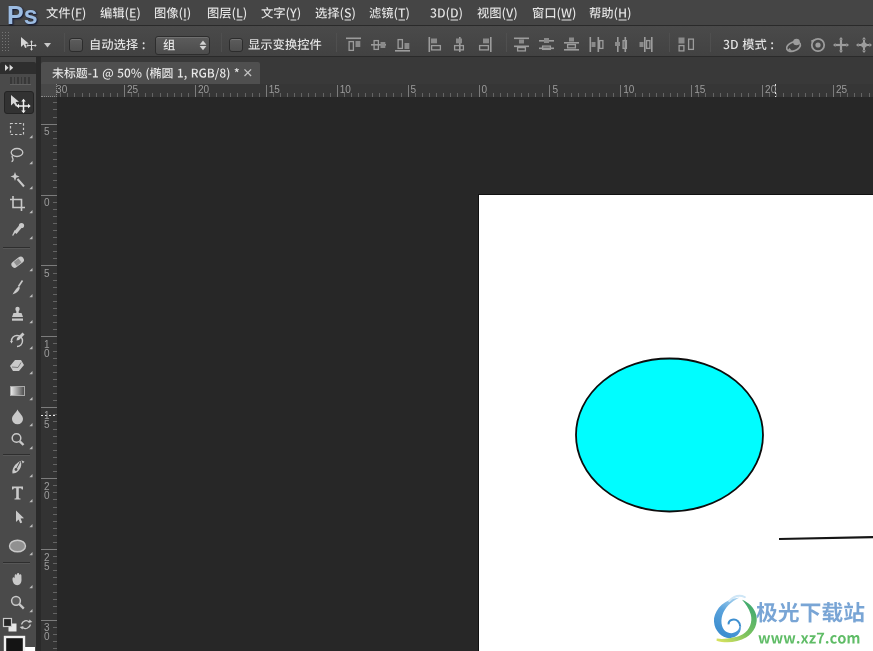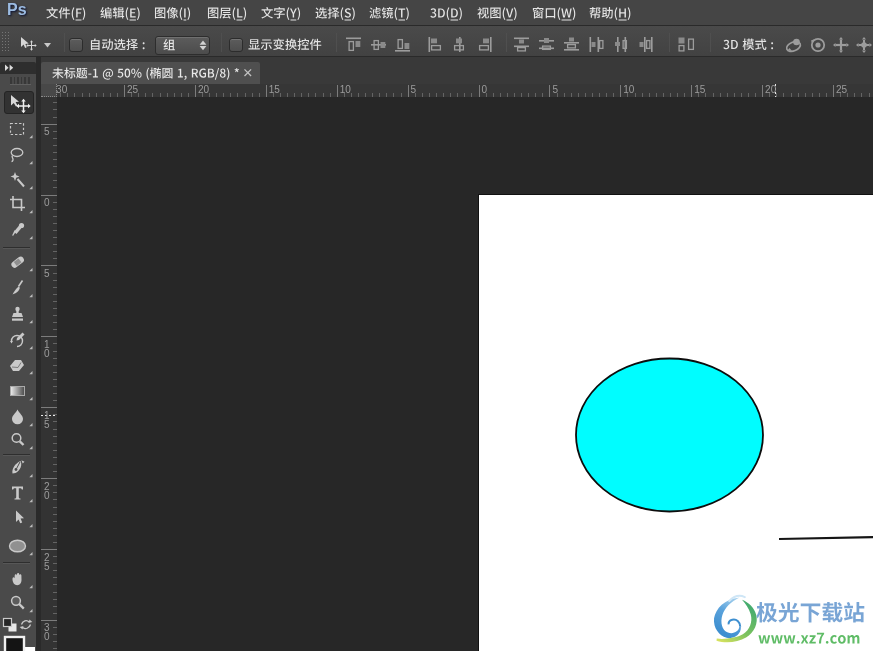--- a/index.html
+++ b/index.html
@@ -11,21 +11,21 @@
 <div class="abs" style="left:41px;top:62px;width:219px;height:22px;background:#4f4f4f;border-radius:2px 2px 0 0"></div>
 <div class="abs" style="left:41px;top:84px;width:832px;height:13px;background:#363636"></div>
 <div class="abs" style="left:57px;top:97px;width:816px;height:554px;background:#272727"></div>
 <div class="abs" style="left:41px;top:97px;width:16px;height:554px;background:#333333"></div>
 <div class="abs" style="left:479px;top:195px;width:394px;height:456px;background:#fff;box-shadow:0 0 0 1px rgba(0,0,0,.55)"></div>
 <div class="abs" style="left:0;top:57px;width:36px;height:594px;background:#4a4a4a"></div>
 <div class="abs" style="left:36px;top:57px;width:5px;height:594px;background:#2a2a2a"></div>
 <div class="abs" style="left:0;top:62px;width:36px;height:12px;background:#2e2e2e;border-radius:2px 2px 0 0"></div>
 <div class="abs" style="left:41px;top:84px;width:16px;height:13px;background:#484848;border-right:1px dotted #8a8a8a;border-bottom:1px dotted #8a8a8a"></div>
 <div class="abs" style="left:4px;top:91px;width:30px;height:23px;background:#323232;border:1px solid #242424;border-radius:3px"></div>
-<div class="abs" style="left:7px;top:1px;width:34px;height:24px;color:#9cbce2;font-weight:bold;font-size:16px;text-shadow:1px 1px 2px rgba(10,16,48,.95)">Ps</div>
+<div class="abs" style="left:7px;top:1px;width:34px;height:24px;color:#9cbce2;font-weight:bold;font-size:25px;text-shadow:1px 1px 2px rgba(10,16,48,.95)">Ps</div>
 <div class="abs" style="left:1px;top:31px;width:10px;height:22px;background-image:radial-gradient(circle,#757575 0.6px,transparent 0.9px);background-size:3px 3px"></div>
 <div class="abs" style="left:10px;top:77px;width:21px;height:7px;background-image:repeating-linear-gradient(to right,#383838 0 1.6px,transparent 1.6px 3.6px);box-shadow:0 1px 0 rgba(255,255,255,.12)"></div>
 <div class="abs" style="left:64px;top:33px;width:1px;height:19px;background:#2e2e2e;border-right:1px solid #4f4f4f"></div>
 <div class="abs" style="left:221px;top:33px;width:1px;height:19px;background:#2e2e2e;border-right:1px solid #4f4f4f"></div>
 <div class="abs" style="left:336px;top:33px;width:1px;height:19px;background:#2e2e2e;border-right:1px solid #4f4f4f"></div>
 <div class="abs" style="left:506px;top:33px;width:1px;height:19px;background:#2e2e2e;border-right:1px solid #4f4f4f"></div>
 <div class="abs" style="left:669px;top:33px;width:1px;height:19px;background:#2e2e2e;border-right:1px solid #4f4f4f"></div>
 <div class="abs" style="left:710px;top:33px;width:1px;height:19px;background:#2e2e2e;border-right:1px solid #4f4f4f"></div>
 <div class="abs" style="left:69px;top:38px;width:14px;height:14px;background:linear-gradient(#5c5c5c,#4e4e4e);border:1px solid #2c2c2c;border-radius:3px;box-shadow:inset 0 1px 0 rgba(255,255,255,.15)"></div>
 <div class="abs" style="left:229px;top:38px;width:14px;height:14px;background:linear-gradient(#5c5c5c,#4e4e4e);border:1px solid #2c2c2c;border-radius:3px;box-shadow:inset 0 1px 0 rgba(255,255,255,.15)"></div>

